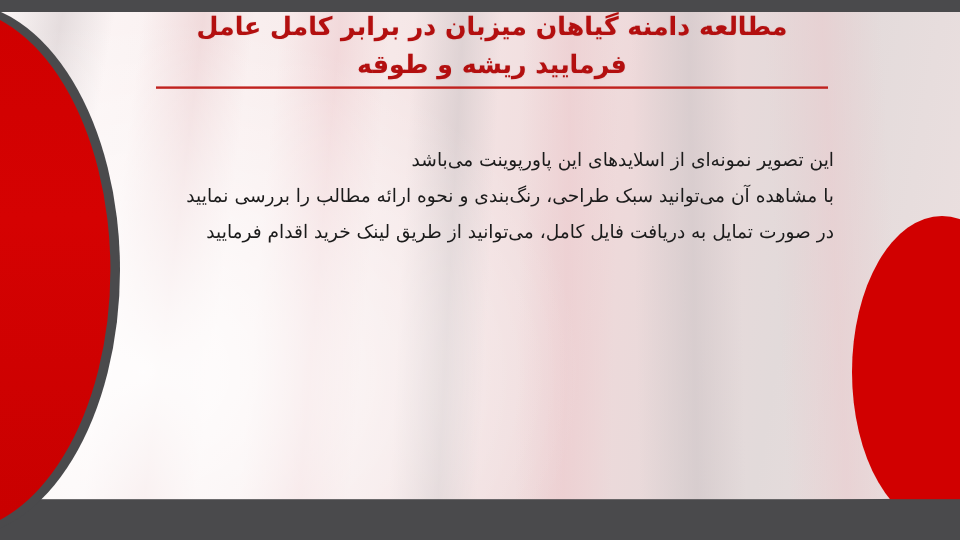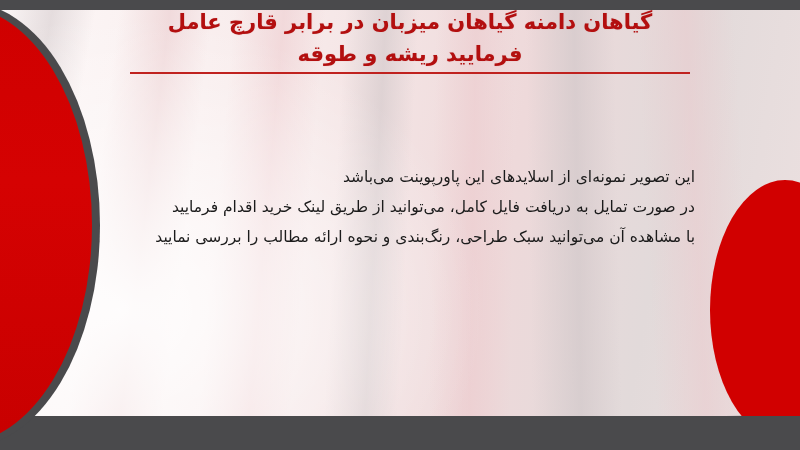--- a/index.html
+++ b/index.html
@@ -138,21 +138,20 @@
   }
 
   
   .body-block {
     position: absolute;
     right: 105px; top: 118px;
     width: 600px;
     z-index: 6;
     direction: rtl;
     text-align: right;
-    margin-top: 44px;
   }
   .body-line {
     color: #1b1b1b;
     font-size: 15.5px;
     font-weight: 400;
     line-height: 30px;
     white-space: nowrap;
   }
 </style>
 </head>
@@ -165,24 +164,24 @@
 
   <div class="right-arc"></div>
 
   <div class="band-top"></div>
   <div class="band-bottom"></div>
 
   <div class="left-ellipse-outline"></div>
   <div class="left-ellipse"></div>
 
   <div class="title-block">
-    <div class="title-line">گیاهان دامنه گیاهان میزبان در برابر قارچ عامل</div>
+    <div class="title-line">مطالعه دامنه گیاهان میزبان در برابر کامل عامل</div>
     <div class="title-line">فرمایید ریشه و طوقه</div>
   </div>
   <div class="title-rule"></div>
 
   <div class="body-block">
     <div class="body-line">این تصویر نمونه‌ای از اسلایدهای این پاورپوینت می‌باشد</div>
+    <div class="body-line">با مشاهده آن می‌توانید سبک طراحی، رنگ‌بندی و نحوه ارائه مطالب را بررسی نمایید</div>
     <div class="body-line">در صورت تمایل به دریافت فایل کامل، می‌توانید از طریق لینک خرید اقدام فرمایید</div>
-    <div class="body-line">با مشاهده آن می‌توانید سبک طراحی، رنگ‌بندی و نحوه ارائه مطالب را بررسی نمایید</div>
   </div>
 
 </div>
 
 </body></html>

